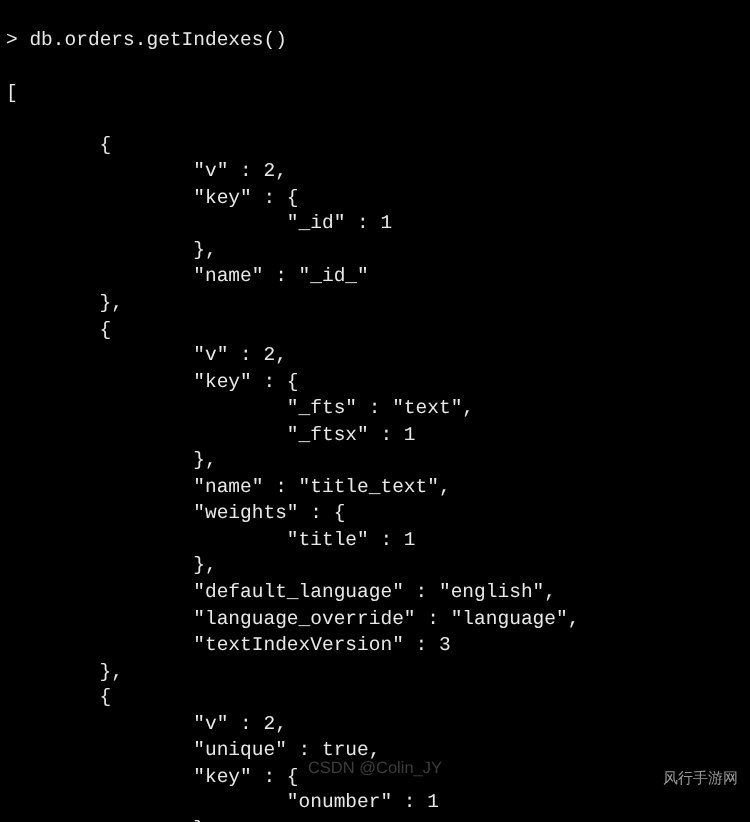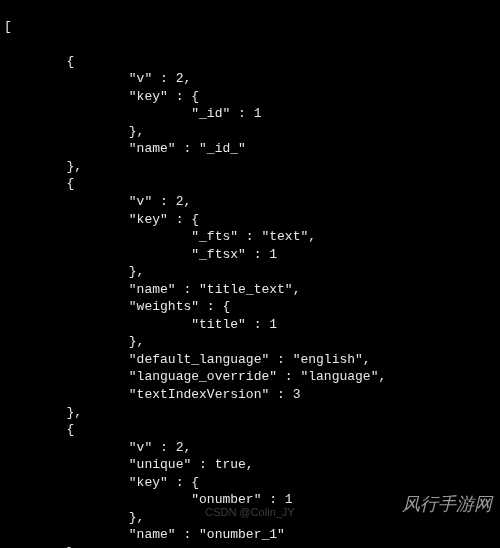--- a/index.html
+++ b/index.html
@@ -28,36 +28,36 @@
       left: 50%;
       transform: translateX(-50%);
       color: rgba(120,120,120,0.5);
       font-family: Arial, sans-serif;
       font-size: 11px;
       pointer-events: none;
       text-align: right;
     }
     .watermark-right {
       position: absolute;
-      bottom: 32px;
+      bottom: 22px;
       right: 8px;
       color: rgba(180,180,180,0.85);
       font-family: "Microsoft YaHei", Arial, sans-serif;
-      font-size: 18px;
+      font-size: 10px;
       pointer-events: none;
-      font-style: italic;
     }
     .line {
       display: block;
     }
   </style>
 </head>
 <body>
 
 <div class="terminal">
+<span class="line"><span>&gt; </span><span>db.orders.getIndexes()</span></span>
 <span class="line">[</span>
 <span id="index-output">        {
                 "v" : 2,
                 "key" : {
                         "_id" : 1
                 },
                 "name" : "_id_"
         },
         {
                 "v" : 2,

